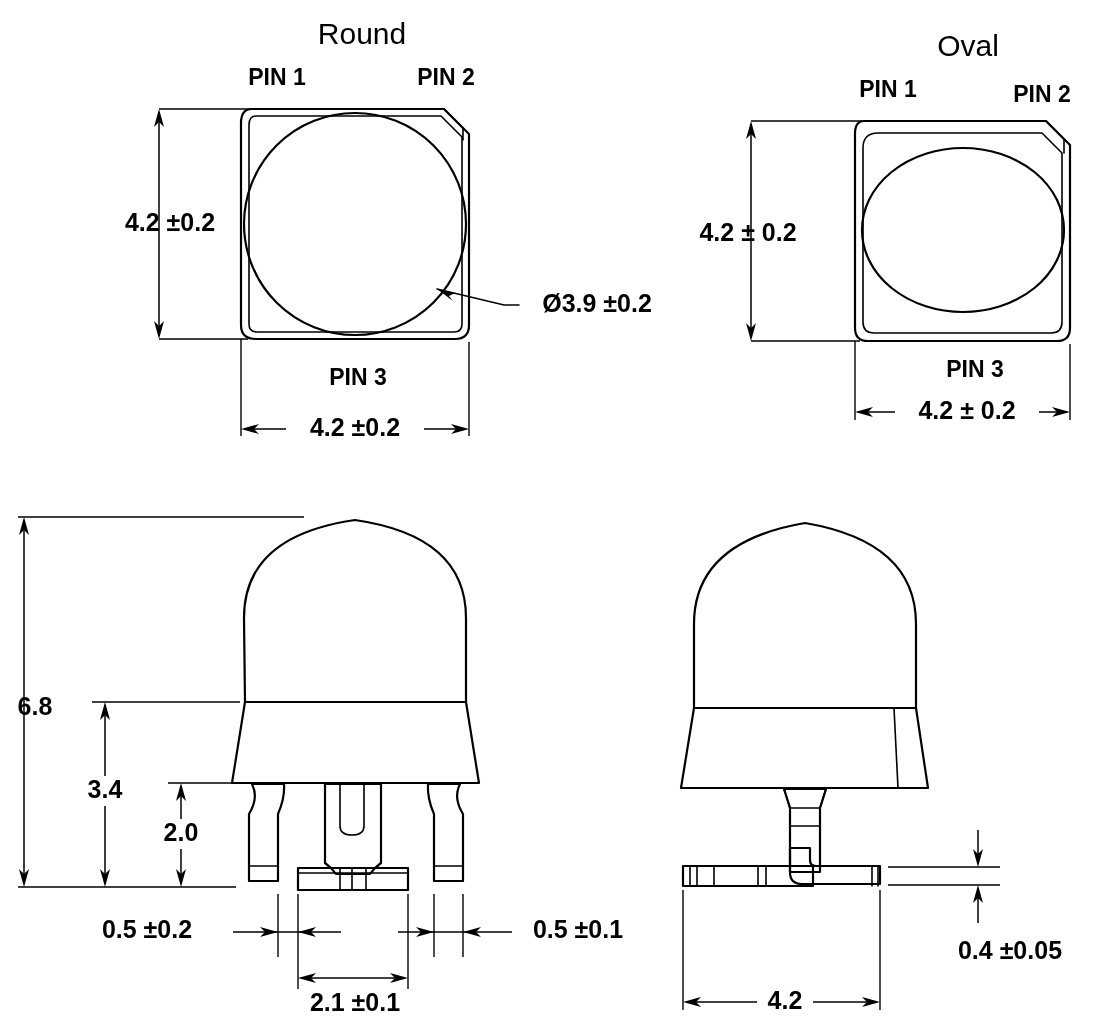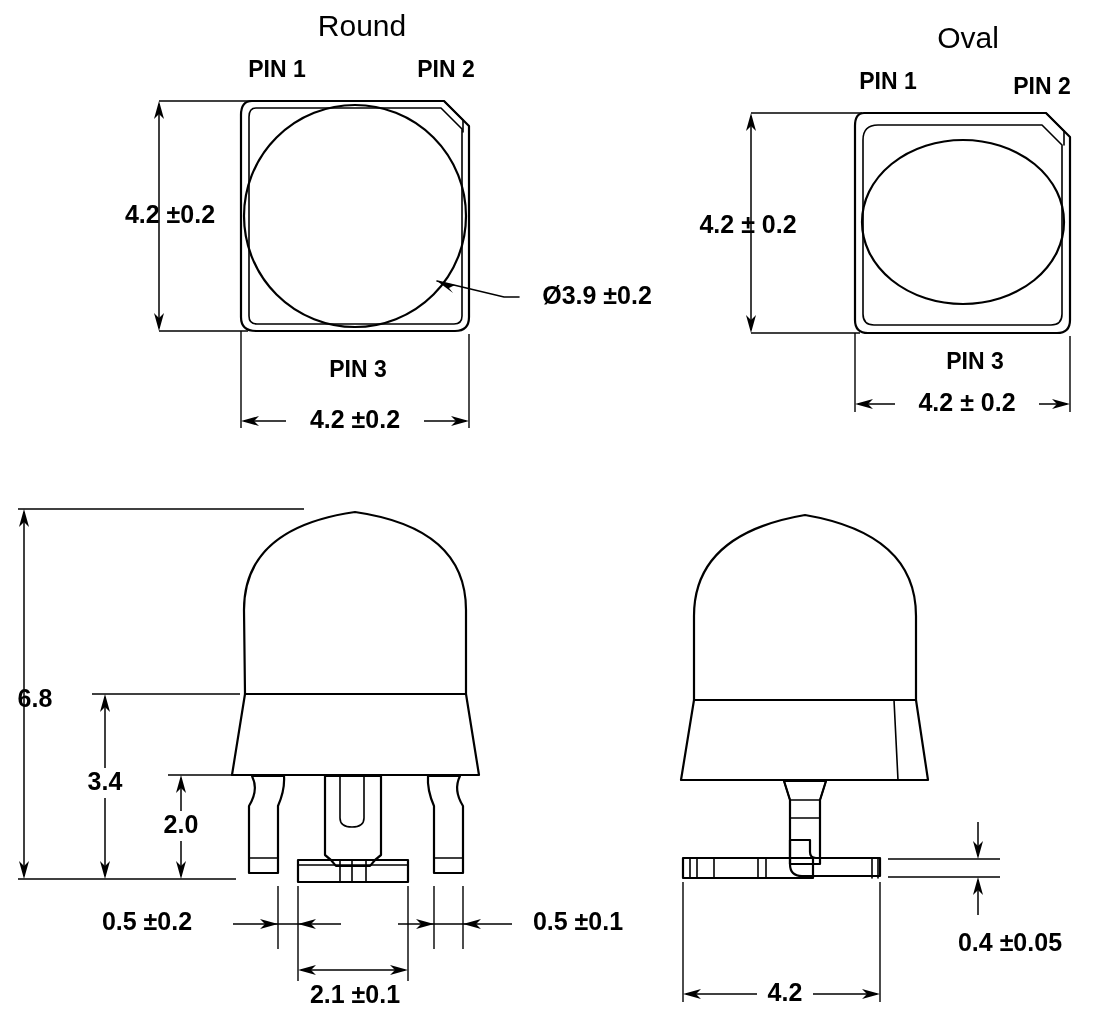--- a/index.html
+++ b/index.html
@@ -10,21 +10,21 @@
   }
   body {
     width: 1100px;
     height: 1031px;
     position: relative;
     overflow: hidden;
     font-family: "Liberation Sans", sans-serif;
   }
   #drawing-root {
     position: absolute;
-    top: 0; left: 0;
+    top: 8px; left: 0;
     width: 1100px;
     height: 805px;
   }
   svg.drawing {
     display: block;
     width: 1100px;
     height: 1031px;
   }
   .outline {
     fill: none;

